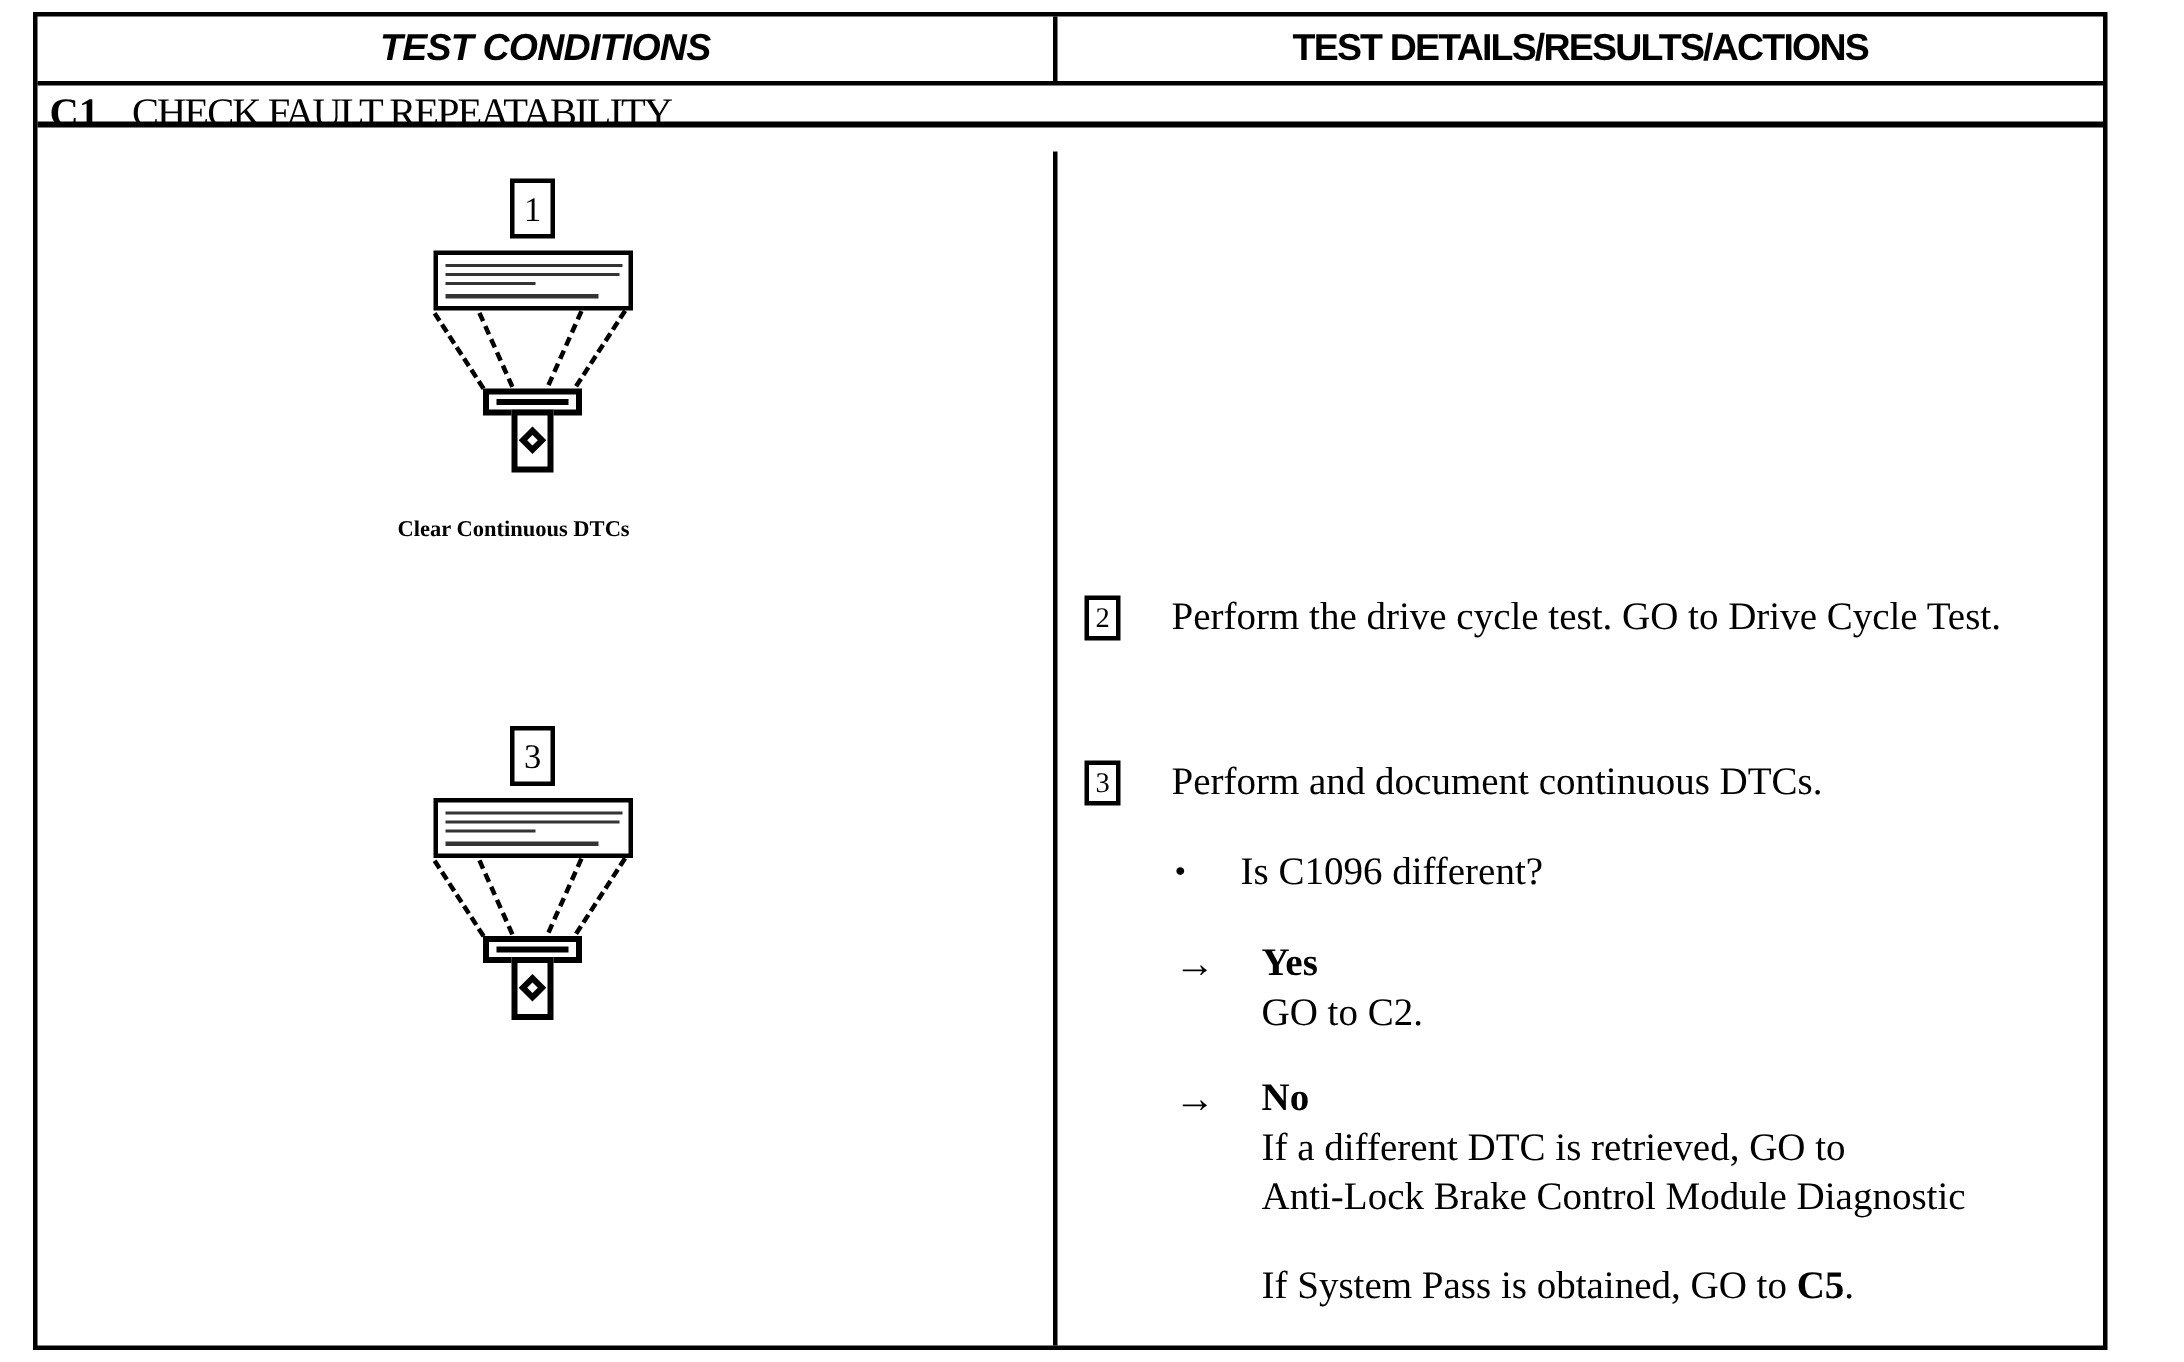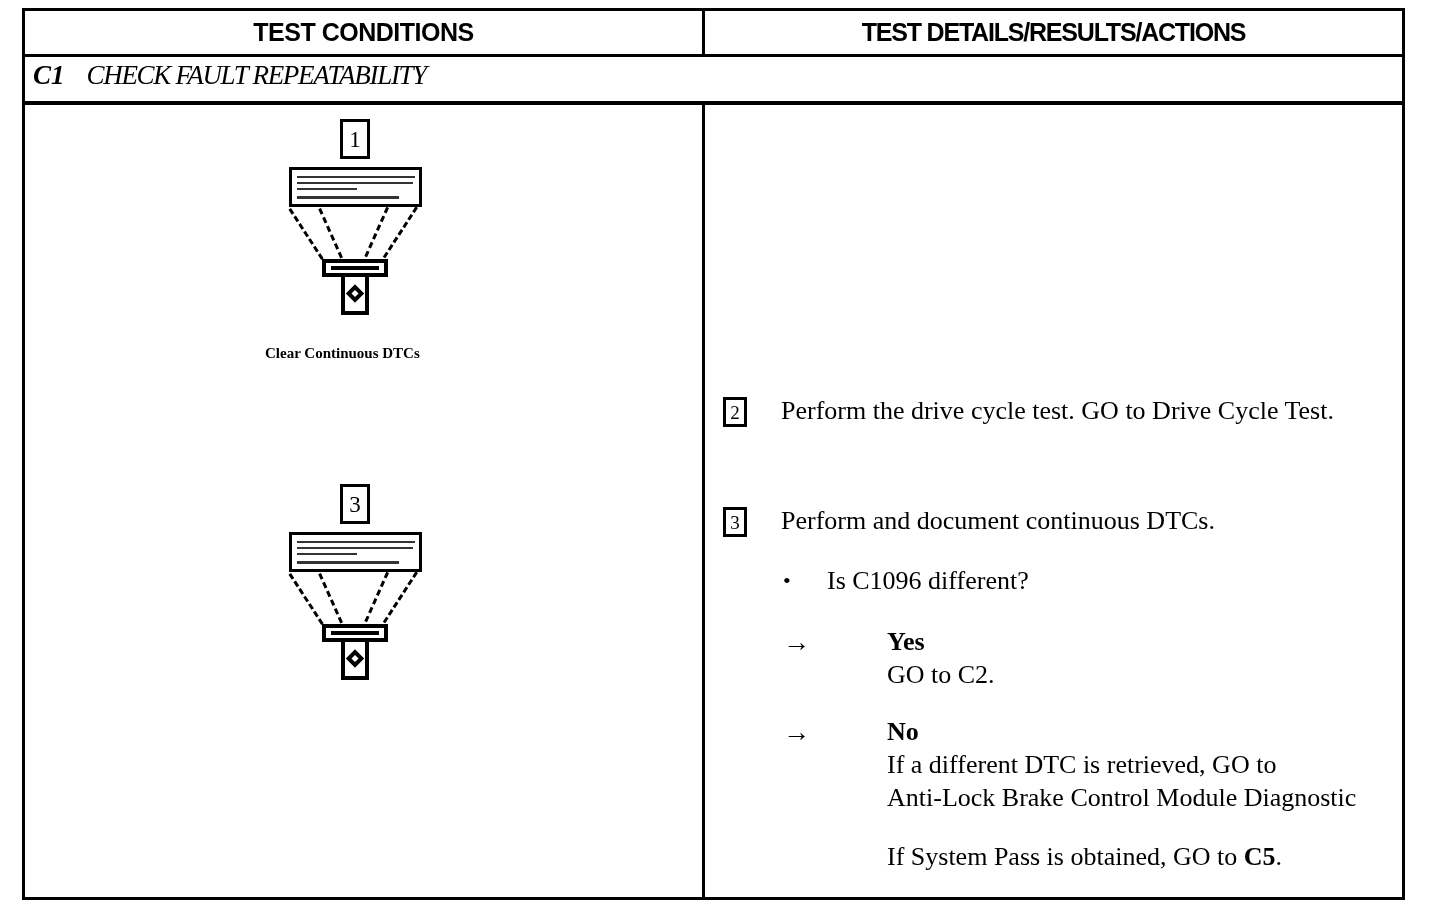--- a/index.html
+++ b/index.html
@@ -13,32 +13,32 @@
     position:absolute;left:22px;top:8px;width:1383px;height:892px;
     box-sizing:border-box;
     border:3px solid #000;
     background:#fff;
   }
 
   .row{position:absolute;left:0;right:0;box-sizing:border-box;}
 
   
   .header-row{top:0;height:46px;border-bottom:3px solid #000;}
-  .title-row{top:46px;height:48px;border-bottom:4px solid #000;font-style:italic;}
+  .title-row{top:46px;height:28px;border-bottom:4px solid #000;}
   .body-row{top:90px;bottom:0;}
 
   .cell-left{
     position:absolute;left:0;top:0;bottom:0;width:680px;
     box-sizing:border-box;
   }
   .cell-right{
     position:absolute;left:680px;right:0;top:0;bottom:0;
     box-sizing:border-box;
   }
-  .header-row .cell-left{border-right:3px solid #000;}
+  .header-row .cell-left{border-right:3px solid #000;font-style:italic;}
   .body-row .cell-left{border-right:3px solid #000;}
 
   .col-head{
     font-family:"Liberation Sans", sans-serif;
     font-weight:bold;font-size:25px;letter-spacing:-0.5px;
     text-align:center;line-height:43px;white-space:nowrap;
   }
   .col-head.tight{letter-spacing:-1.2px;}
 
   
@@ -118,21 +118,21 @@
   }
   .bullet-dot{
     position:absolute;left:0;top:0;font-size:22px;line-height:33px;
   }
   .bullet-txt{margin-left:44px;}
 
   .branch{position:absolute;left:78px;right:12px;}
   .branch-arrow{
     position:absolute;left:0;top:0;font-size:27px;line-height:32px;
   }
-  .branch-body{margin-left:104px;}
+  .branch-body{margin-left:58px;}
   .branch-label{font-weight:bold;font-size:26px;line-height:32px;}
   .branch-line{font-size:26px;line-height:33px;}
   .branch-line b{font-weight:bold;}
   .gap-line{margin-top:26px;}
 </style>
 </head>
 <body>
 
 <div class="doc-table">
 

